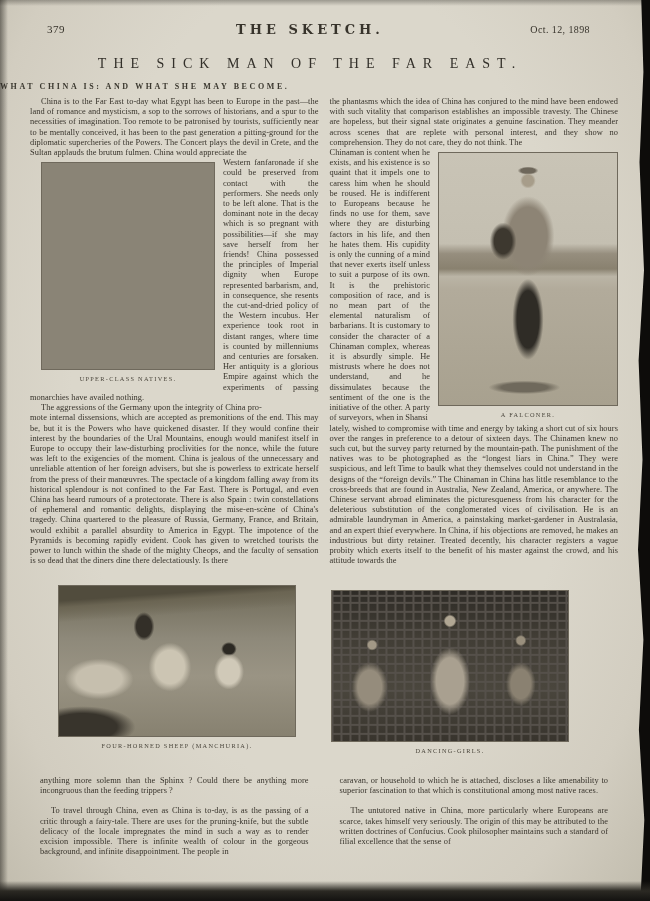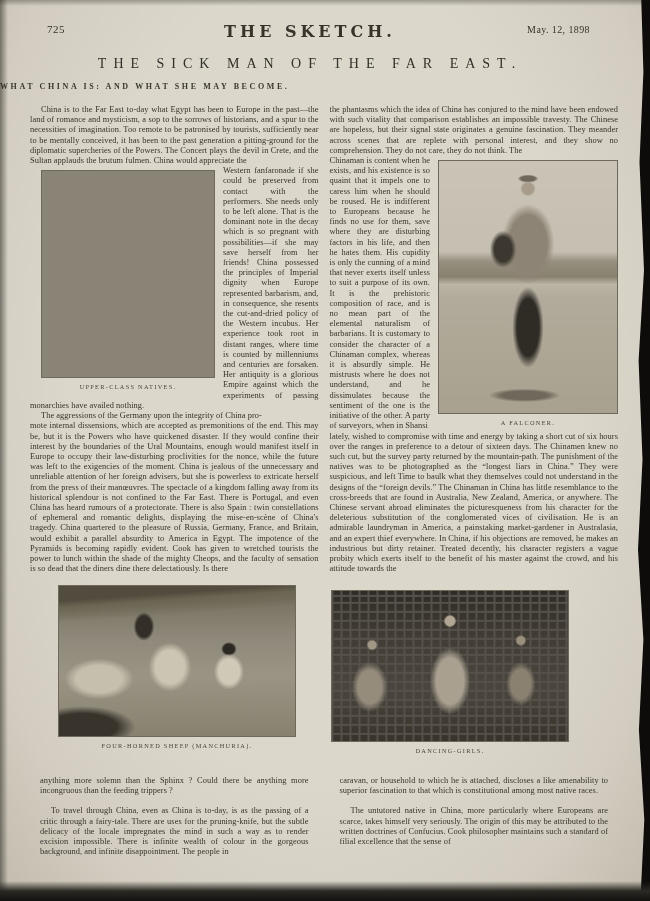--- a/index.html
+++ b/index.html
@@ -15,29 +15,29 @@
   .edge-bottom{position:absolute;bottom:0;left:0;width:100%;height:20px;
     background:linear-gradient(0deg,#131210 0%,#2b2923 50%,rgba(43,41,35,0) 100%);}
   .edge-left{position:absolute;top:0;left:0;width:8px;height:100%;
     background:linear-gradient(90deg,rgba(40,38,32,0.55),rgba(40,38,32,0));}
   .edge-top{position:absolute;top:0;left:0;width:100%;height:6px;
     background:linear-gradient(180deg,rgba(40,38,32,0.35),rgba(40,38,32,0));}
 
   
   .page-number{position:absolute;left:47px;top:23px;font-size:11px;letter-spacing:0.5px;}
   .masthead{position:absolute;left:0;right:30px;top:22px;text-align:center;
-    font-family:"DejaVu Serif", serif;font-weight:bold;font-size:16px;letter-spacing:4px;}
+    font-family:"DejaVu Serif", serif;font-weight:bold;font-size:13px;letter-spacing:4px;}
   .issue-date{position:absolute;right:60px;top:24px;font-size:10px;letter-spacing:0.4px;}
   .title{position:absolute;left:0;right:30px;top:56px;text-align:center;
     font-size:14px;letter-spacing:7px;color:#33302a;}
   .subtitle{position:absolute;left:0;right:30px;top:82px;text-align:left;
     font-size:8px;font-weight:bold;letter-spacing:2.6px;color:#3b382f;}
 
   
-  .columns{position:absolute;left:30px;top:97px;width:588px;height:489px;display:flex;gap:11px;overflow:hidden;margin-top:8px;}
+  .columns{position:absolute;left:30px;top:97px;width:588px;height:489px;display:flex;gap:11px;overflow:hidden;}
   .col{width:289px;}
   .col p{margin:0;text-align:justify;font-size:8.4px;line-height:10.2px;letter-spacing:0.05px;}
   p.ind{text-indent:11px;}
 
   figure{margin:0;}
   figcaption{font-size:6.3px;letter-spacing:1.3px;text-align:center;margin-top:5px;color:#4a463c;}
   .photo{border:1px solid #6f695c;background-repeat:no-repeat;background-color:#8a8476;}
 
   .fig-natives{float:left;width:174px;margin:4px 8px 2px 11px;}
   .photo-natives{width:172px;height:206px;
@@ -94,23 +94,23 @@
     background-position:0 0,0 0,0 0,0 0,0 0,0 0,82% 6%,82% 6%,0 0;}
 
   .bottom-text{position:absolute;left:30px;top:766px;width:588px;height:110px;display:flex;gap:11px;overflow:hidden;}
   .bottom-text .col p{margin:10px;}
 </style>
 </head>
 <body>
 
 <div class="page">
 
-  <div class="page-number">725</div>
+  <div class="page-number">379</div>
   <div class="masthead">THE SKETCH.</div>
-  <div class="issue-date">May. 12, 1898</div>
+  <div class="issue-date">Oct. 12, 1898</div>
 
   <div class="title">THE SICK MAN OF THE FAR EAST.</div>
   <div class="subtitle">WHAT CHINA IS: AND WHAT SHE MAY BECOME.</div>
 
   <div class="columns">
     <div class="col">
       <p class="ind">China is to the Far East to-day what Egypt has been to Europe in the past—the land of romance and mysticism, a sop to the sorrows of historians, and a spur to the necessities of imagination. Too remote to be patronised by tourists, sufficiently near to be mentally conceived, it has been to the past generation a pitting-ground for the diplomatic supercheries of the Powers. The Concert plays the devil in Crete, and the Sultan applauds the brutum fulmen. China would appreciate the</p>
       <figure class="fig-natives">
         <div class="photo photo-natives"></div>
         <figcaption>UPPER-CLASS NATIVES.</figcaption>

